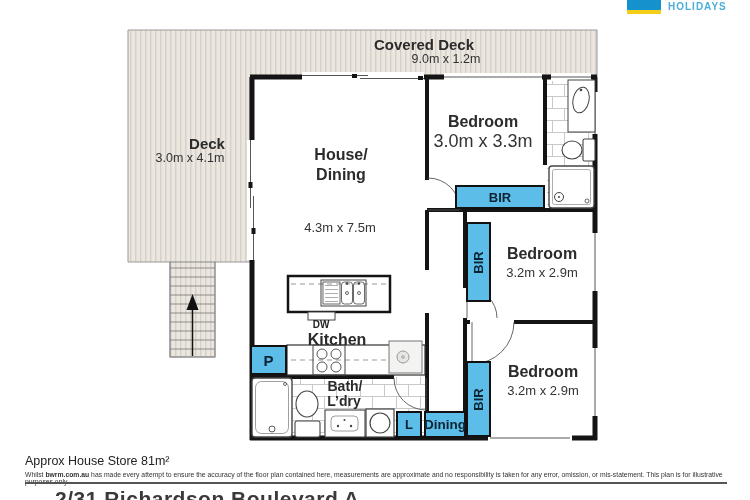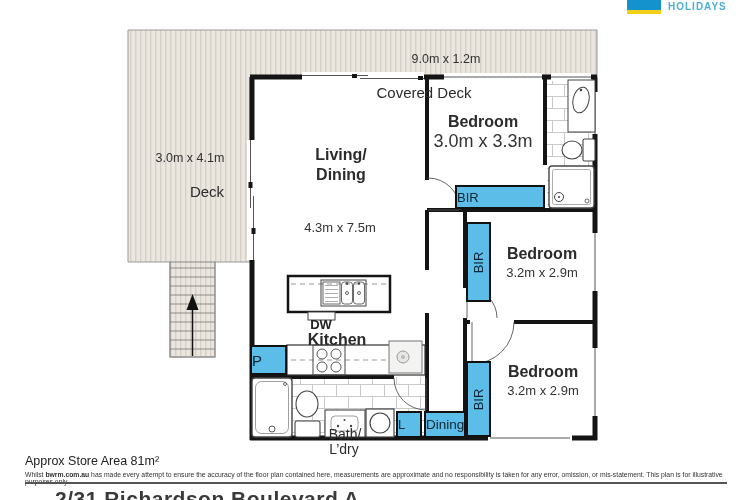--- a/index.html
+++ b/index.html
@@ -3,27 +3,27 @@
 <meta charset="utf-8">
 <style>
   html,body{margin:0;padding:0;background:#fff;}
   .canvas{position:relative;width:750px;height:500px;overflow:hidden;background:#fff;
           font-family:"Liberation Sans", sans-serif;}
   svg{position:absolute;left:0;top:0;}
   
   .lbl{position:absolute;transform:translate(-50%,-50%);white-space:nowrap;
        color:#2b2b2b;text-align:center;}
   .room-name{font-size:16px;font-weight:600;}
-  .room-name-sm{font-size:14px;font-weight:400;margin-top:48px;}
+  .room-name-sm{font-size:14px;font-weight:700;}
   .room-dims{font-size:12.5px;font-weight:400;color:#333;}
-  .dw-lbl{font-size:13px;font-weight:600;color:#222;}
+  .dw-lbl{font-size:10px;font-weight:600;color:#222;}
   
   .bluebox{position:absolute;background:var(--accent,#5BBDE8);border:2px solid #111;
-           box-sizing:border-box;display:flex;align-items:center;
-           font-weight:400;font-size:13px;color:#0d2433;}
+           box-sizing:border-box;display:flex;align-items:center;justify-content:center;
+           font-weight:700;font-size:13px;color:#0d2433;}
   .vert span{transform:rotate(-90deg);display:block;}
   
   .logo-block{position:absolute;left:627px;top:0;width:34px;height:10px;background:var(--logo-blue,#1492CE);}
   .logo-strip{position:absolute;left:627px;top:10px;width:34px;height:4px;background:var(--logo-yellow,#F2CE16);}
   .logo-text{position:absolute;left:668px;top:1px;font-size:10px;font-weight:700;
              letter-spacing:1px;color:var(--logo-text,#4BAFD9);}
   
   .area-lbl{position:absolute;left:25px;top:454px;font-size:12.5px;color:#222;}
   .disclaimer{position:absolute;left:25px;top:471px;width:700px;font-size:6.8px;color:#333;line-height:1.1;}
   .disclaimer b{font-weight:700;}
@@ -239,21 +239,21 @@
   <div class="bluebox" style="left:424px;top:411px;width:42px;height:27px;font-size:13.5px;">
       <span>Dining</span>
     </div>
 
   <div class="lbl room-name-sm" style="left:424px;top:44px;font-size:15px;">Covered Deck</div>
   <div class="lbl room-dims" style="left:424px;top:59px;padding-left:44px;">9.0m x 1.2m</div>
 
   <div class="lbl room-name-sm" style="left:207px;top:143px;font-size:15px;">Deck</div>
   <div class="lbl room-dims" style="left:190px;top:158px;">3.0m x 4.1m</div>
 
-  <div class="lbl room-name" style="left:341px;top:155px;">Living/</div>
+  <div class="lbl room-name" style="left:341px;top:155px;">House/</div>
   <div class="lbl room-name" style="left:341px;top:175px;">Dining</div>
   <div class="lbl room-dims" style="left:340px;top:227px;font-size:13px;">4.3m x 7.5m</div>
 
   <div class="lbl room-name" style="left:483px;top:122px;">Bedroom</div>
   <div class="lbl room-dims" style="left:483px;top:141px;font-size:18px;">3.0m x 3.3m</div>
 
   <div class="lbl room-name" style="left:542px;top:254px;">Bedroom</div>
   <div class="lbl room-dims" style="left:542px;top:272px;font-size:13px;">3.2m x 2.9m</div>
 
   <div class="lbl room-name" style="left:543px;top:372px;">Bedroom</div>
@@ -262,18 +262,18 @@
   <div class="lbl room-name" style="left:337px;top:340px;">Kitchen</div>
   <div class="lbl dw-lbl" style="left:321px;top:324px;">DW</div>
 
   <div class="lbl room-name-sm" style="left:345px;top:386px;">Bath/</div>
   <div class="lbl room-name-sm" style="left:344px;top:401px;">L’dry</div>
 
   <div class="logo-block"></div>
   <div class="logo-strip"></div>
   <div class="logo-text">HOLIDAYS</div>
 
-  <div class="area-lbl">Approx Store Area 81m²</div>
+  <div class="area-lbl">Approx House Store 81m²</div>
   <div class="disclaimer"><span>Whilst </span><b>bwrm.com.au</b><span> has made every attempt to ensure the accuracy of the floor plan contained here, measurements are approximate and no responsibility is taken for any error, omission, or mis-statement. This plan is for illustrative purposes only.</span></div>
   <div class="divider"></div>
   <div class="address">2/31 Richardson Boulevard A</div>
 
 </div>
 
 </body></html>

